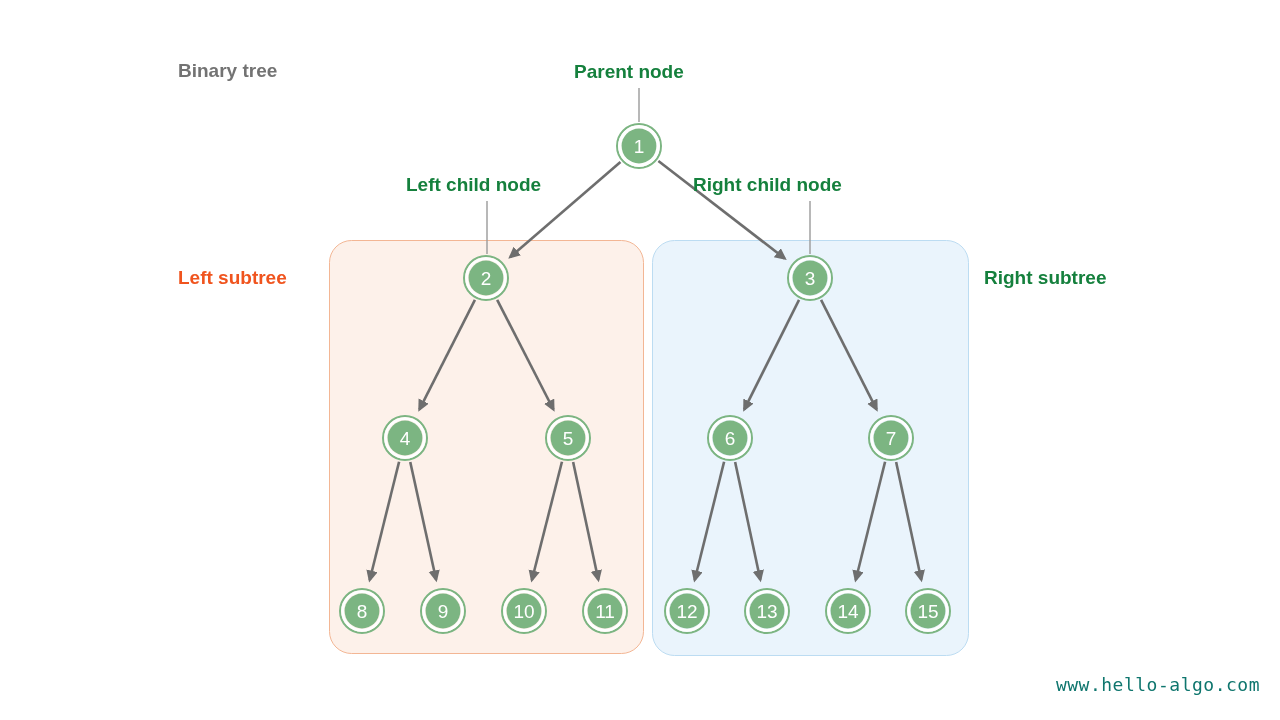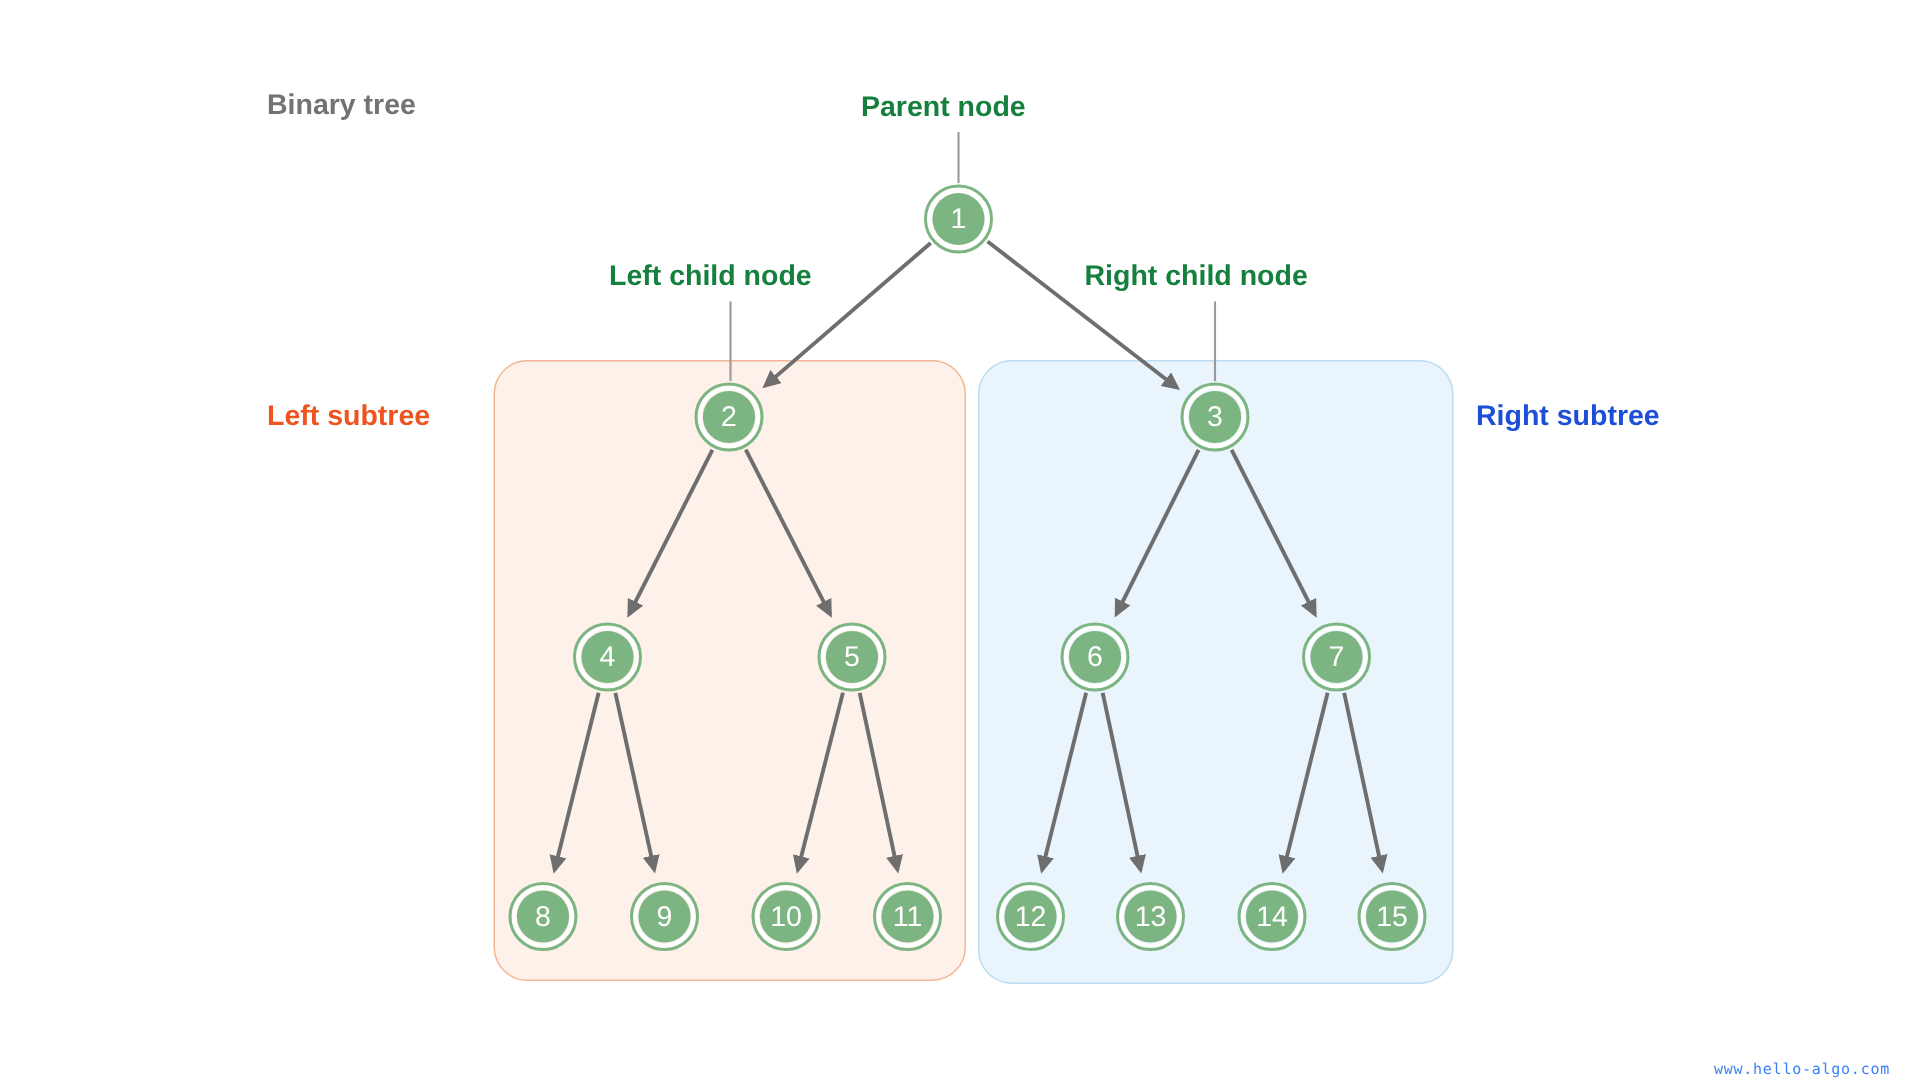--- a/index.html
+++ b/index.html
@@ -36,28 +36,28 @@
   .lbl {
     position: absolute;
     font-family: "Liberation Sans", sans-serif;
     font-weight: bold;
     white-space: nowrap;
     line-height: 1;
   }
   .lbl-dark { color: #15803d; font-size: 19px; }
   .lbl-title { color: #737373; font-size: 19px; }
   .lbl-left { color: #f0541e; font-size: 19px; }
-  .lbl-right { color: #1d4ed8; font-size: 19px; }
+  .lbl-right { color: #15803d; font-size: 19px; }
   .watermark {
     position: absolute;
     right: 20px;
-    bottom: 1px;
+    bottom: 25px;
     font-family: "DejaVu Sans Mono", monospace;
-    font-size: 10px;
-    color: #3b82f6;
+    font-size: 18px;
+    color: #0f766e;
     letter-spacing: 0.5px;
   }
 </style>
 </head>
 <body>
 
 <div id="stage">
 
   <svg class="layer" id="box-layer">
       <rect x="329.5" y="240.5" width="314" height="413" rx="22" ry="22" fill="#fdf1ea" stroke="#f3b694" stroke-width="1"></rect>
@@ -183,20 +183,20 @@
         <circle cx="928" cy="611" r="19.4" fill="none" stroke="#ffffff" stroke-width="2.6"></circle>
         <circle cx="928" cy="611" r="17.4" fill="#7cb582" stroke="none"></circle>
         <text x="928" y="611.5" class="node-num">15</text>
       </g>
     </svg>
 
   <div class="lbl lbl-title" style="left:178px; top:61px;">Binary tree</div>
 
   <div class="lbl lbl-dark" style="left:574px; top:62px;">Parent node</div>
   <div class="lbl lbl-dark" style="left:406px; top:175px;">Left child node</div>
-  <div class="lbl lbl-dark" style="left:723px; top:175px;">Right child node</div>
+  <div class="lbl lbl-dark" style="left:693px; top:175px;">Right child node</div>
 
   <div class="lbl lbl-left" style="left:178px; top:268px;">Left subtree</div>
   <div class="lbl lbl-right" style="left:984px; top:268px;">Right subtree</div>
 
   <div class="watermark">www.hello-algo.com</div>
 
 </div>
 
 </body></html>

